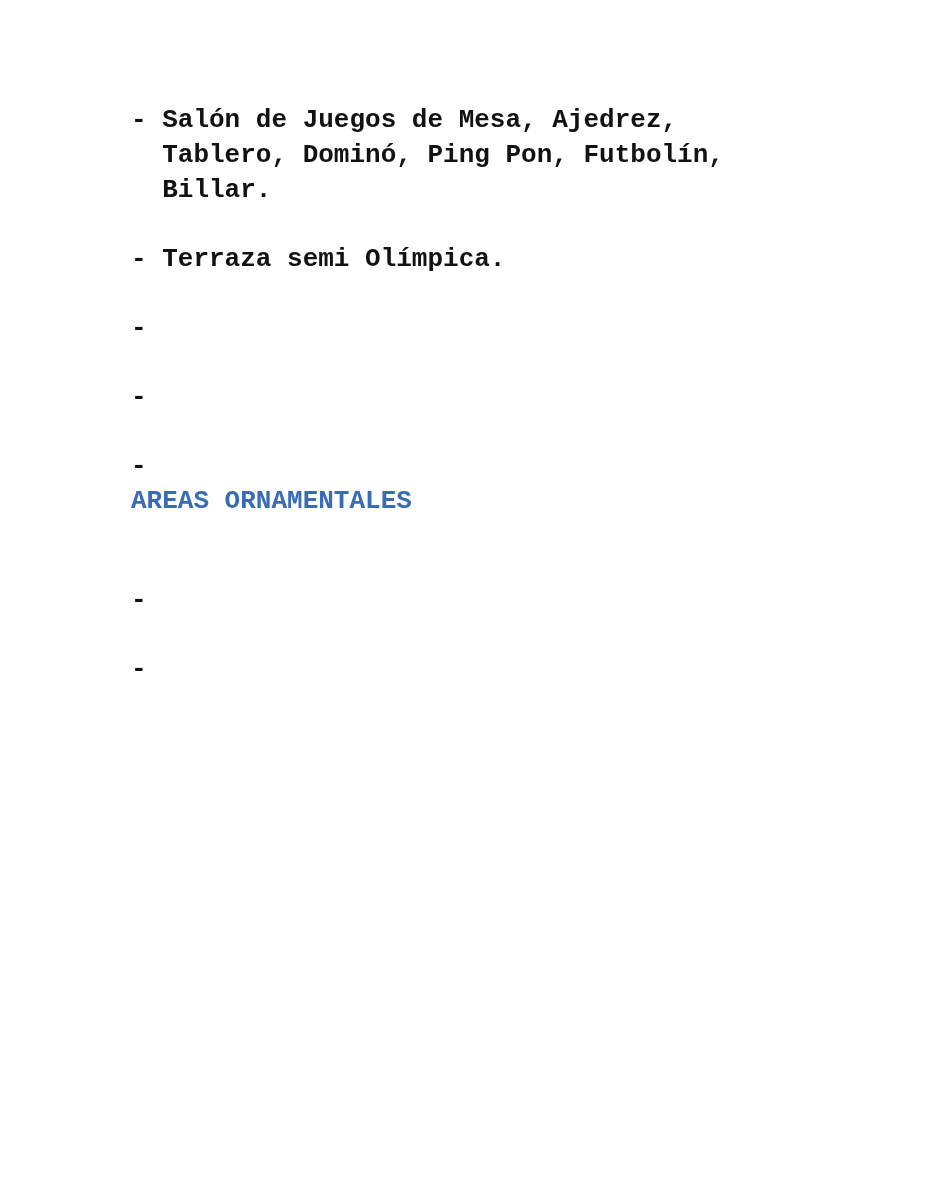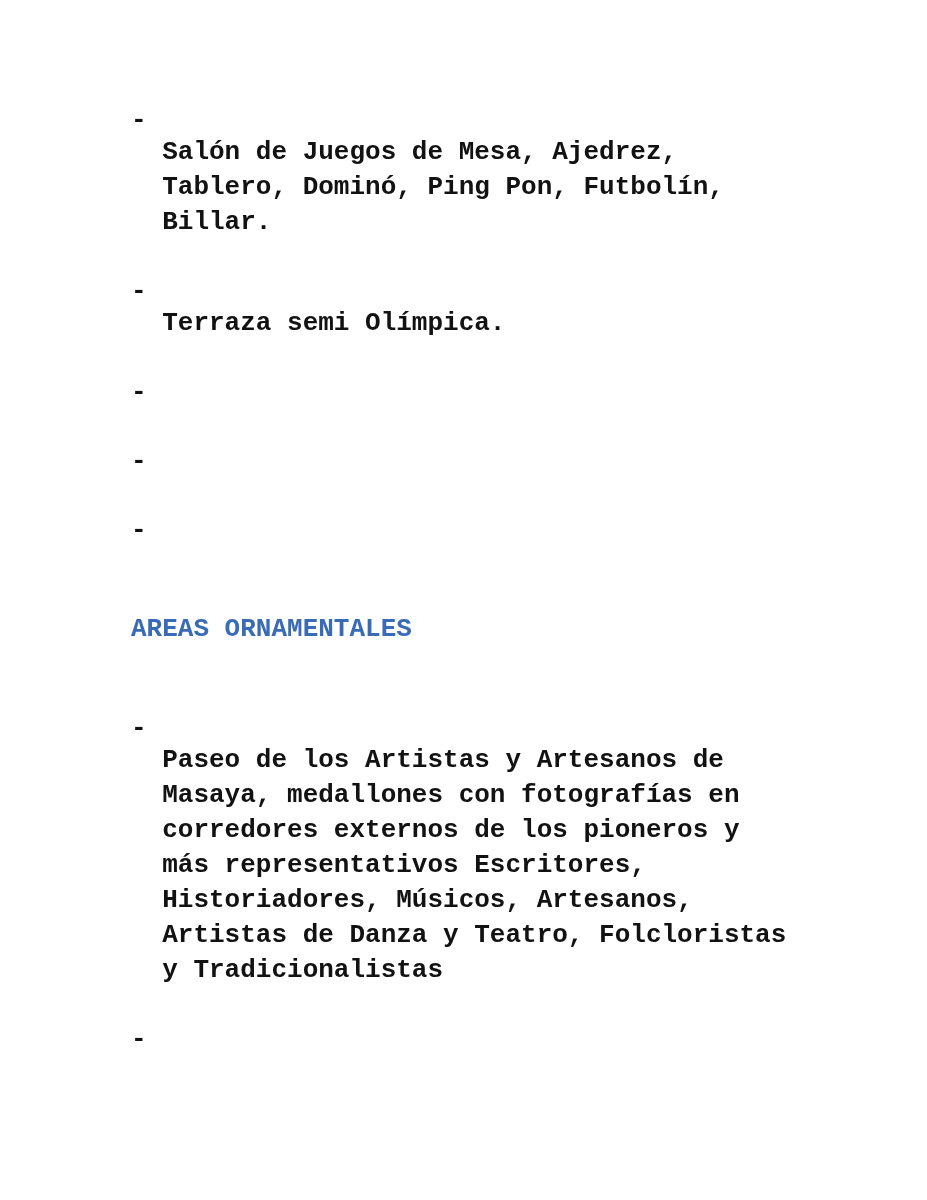--- a/index.html
+++ b/index.html
@@ -33,25 +33,23 @@
     margin-top: 34px;
   }
   .doc-list .item:first-child { margin-top: 0; }
   .item .marker {
     flex: 0 0 auto;
     width: 2ch;
     white-space: pre;
   }
   .item .lines {
     white-space: pre;
-    margin-top: 32px;
   }
   .section-heading {
     color: var(--heading-color);
-    margin-top: 64px;
     margin-bottom: 64px;
     white-space: pre;
     letter-spacing: 0;
   }
 </style>
 </head>
 <body>
 
 <div class="page">
   <div class="content">
@@ -80,27 +78,20 @@
   <div class="item">
     <span class="marker">-</span>
   </div>
 </div>
 
     <div class="section-heading">AREAS ORNAMENTALES</div>
 
     <div class="doc-list">
   <div class="item">
     <span class="marker">-</span>
-    <div class="lines">Paseo de los Artistas y Artesanos de
-Masaya, medallones con fotografías en
-corredores externos de los pioneros y
-más representativos Escritores,
-Historiadores, Músicos, Artesanos,
-Artistas de Danza y Teatro, Folcloristas
-y Tradicionalistas</div>
   </div>
 
   <div class="item">
     <span class="marker">-</span>
   </div>
 </div>
 
   </div>
 </div>
 

